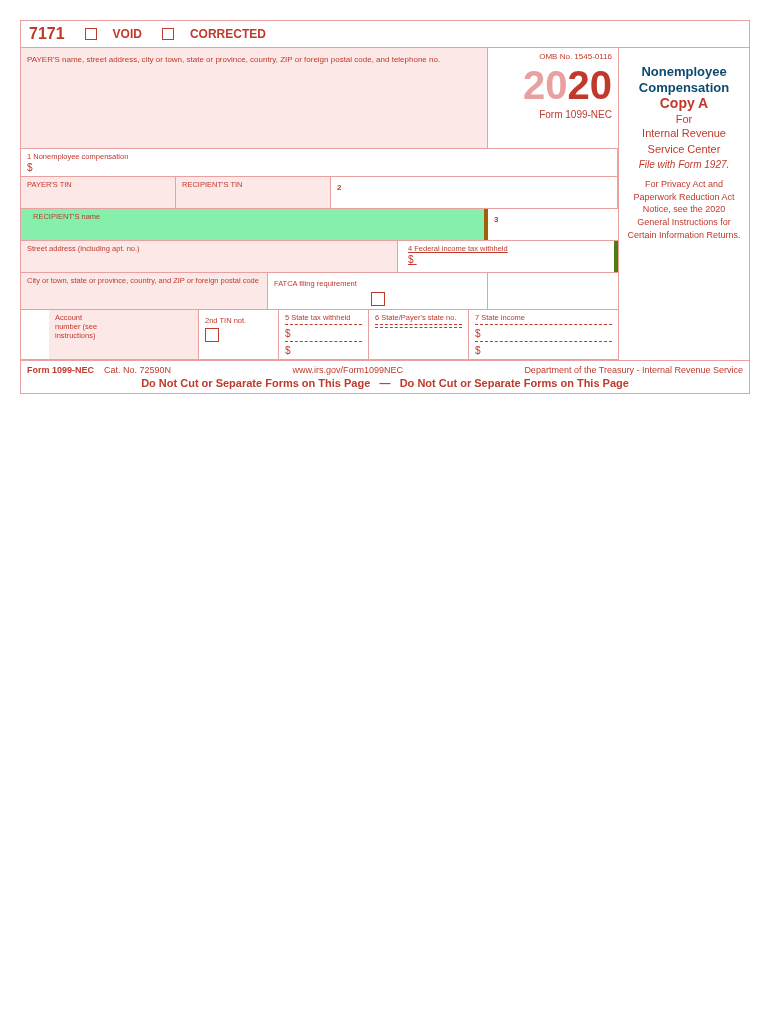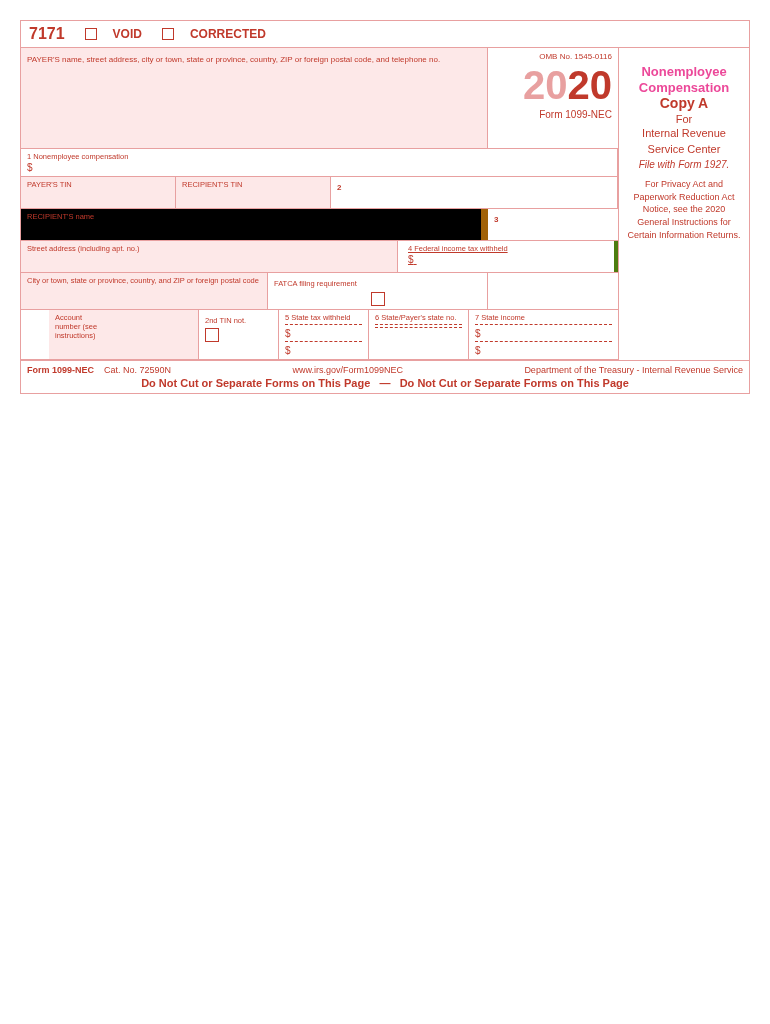--- a/index.html
+++ b/index.html
@@ -196,23 +196,23 @@
       border-right: 1px solid #e8a0a0;
     }
 
     
     .recipient-row {
       display: flex;
       border-bottom: 1px solid #e8a0a0;
     }
     .recipient-name-box {
       flex: 1;
-      padding: 3px 6px;
-      border-right: 7px solid #a16207;
-      background: #000000;
+      padding: 3px 12px;
+      border-right: 4px solid #a16207;
+      background: #86efac;
       min-height: 30px;
     }
     .box3 {
       width: 130px;
       padding: 3px 6px;
     }
 
     
     .street-row {
       display: flex;
@@ -342,21 +342,21 @@
       margin-top: 2px;
     }
     .footer-bold-text {
       font-weight: bold;
       font-size: 11px;
     }
 
     .nonemployee-title {
       font-size: 13px;
       font-weight: bold;
-      color: #ec4899;
+      color: #0c4a6e;
       line-height: 1.2;
     }
   </style>
 </head>
 <body>
 
 <div class="page-wrapper">
   <div class="form-container">
 
     <div class="top-bar">

